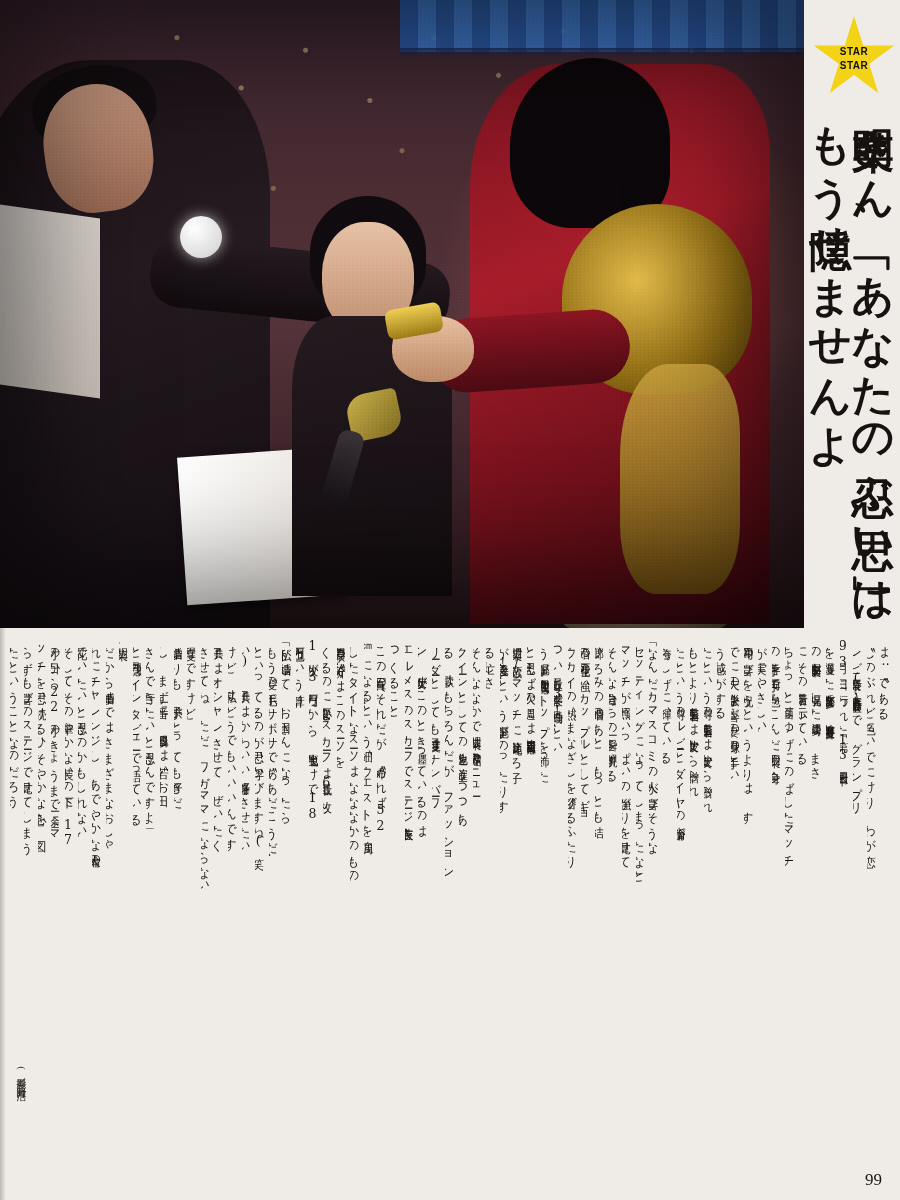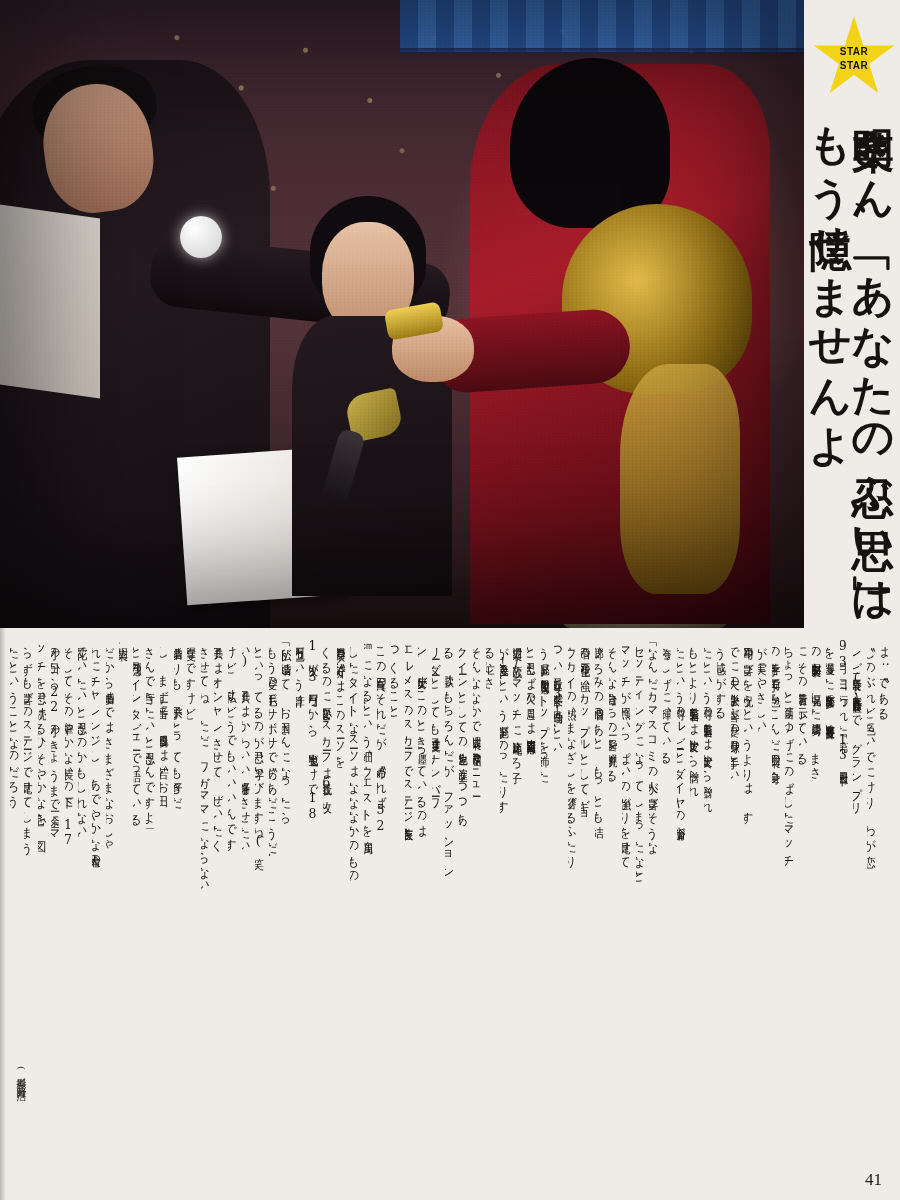--- a/index.html
+++ b/index.html
@@ -406,17 +406,17 @@
         <div class="col">だから結婚まではさまざまなおしゃ</div>
         <div class="col">れにチャレンジし、あでやかな大輪の</div>
         <div class="col">花でいたいと思うのかもしれない。</div>
         <div class="col">そしてその華やかな装いの下に、17</div>
         <div class="col">才の日から22才のきょうまで一途にマ</div>
         <div class="col">ッチを思い続けるひそやかな心を、図</div>
         <div class="col">らずも喜びのステージで見せてしまう</div>
         <div class="col">たということなのだろう。</div>
       </div>
     <div class="credit">(撮影／片野田 浩)</div>
-    <div class="pagenum">41</div>
+    <div class="pagenum">99</div>
   </div>
   <div class="edgeL"></div>
 
 </div>
 
 </body></html>

